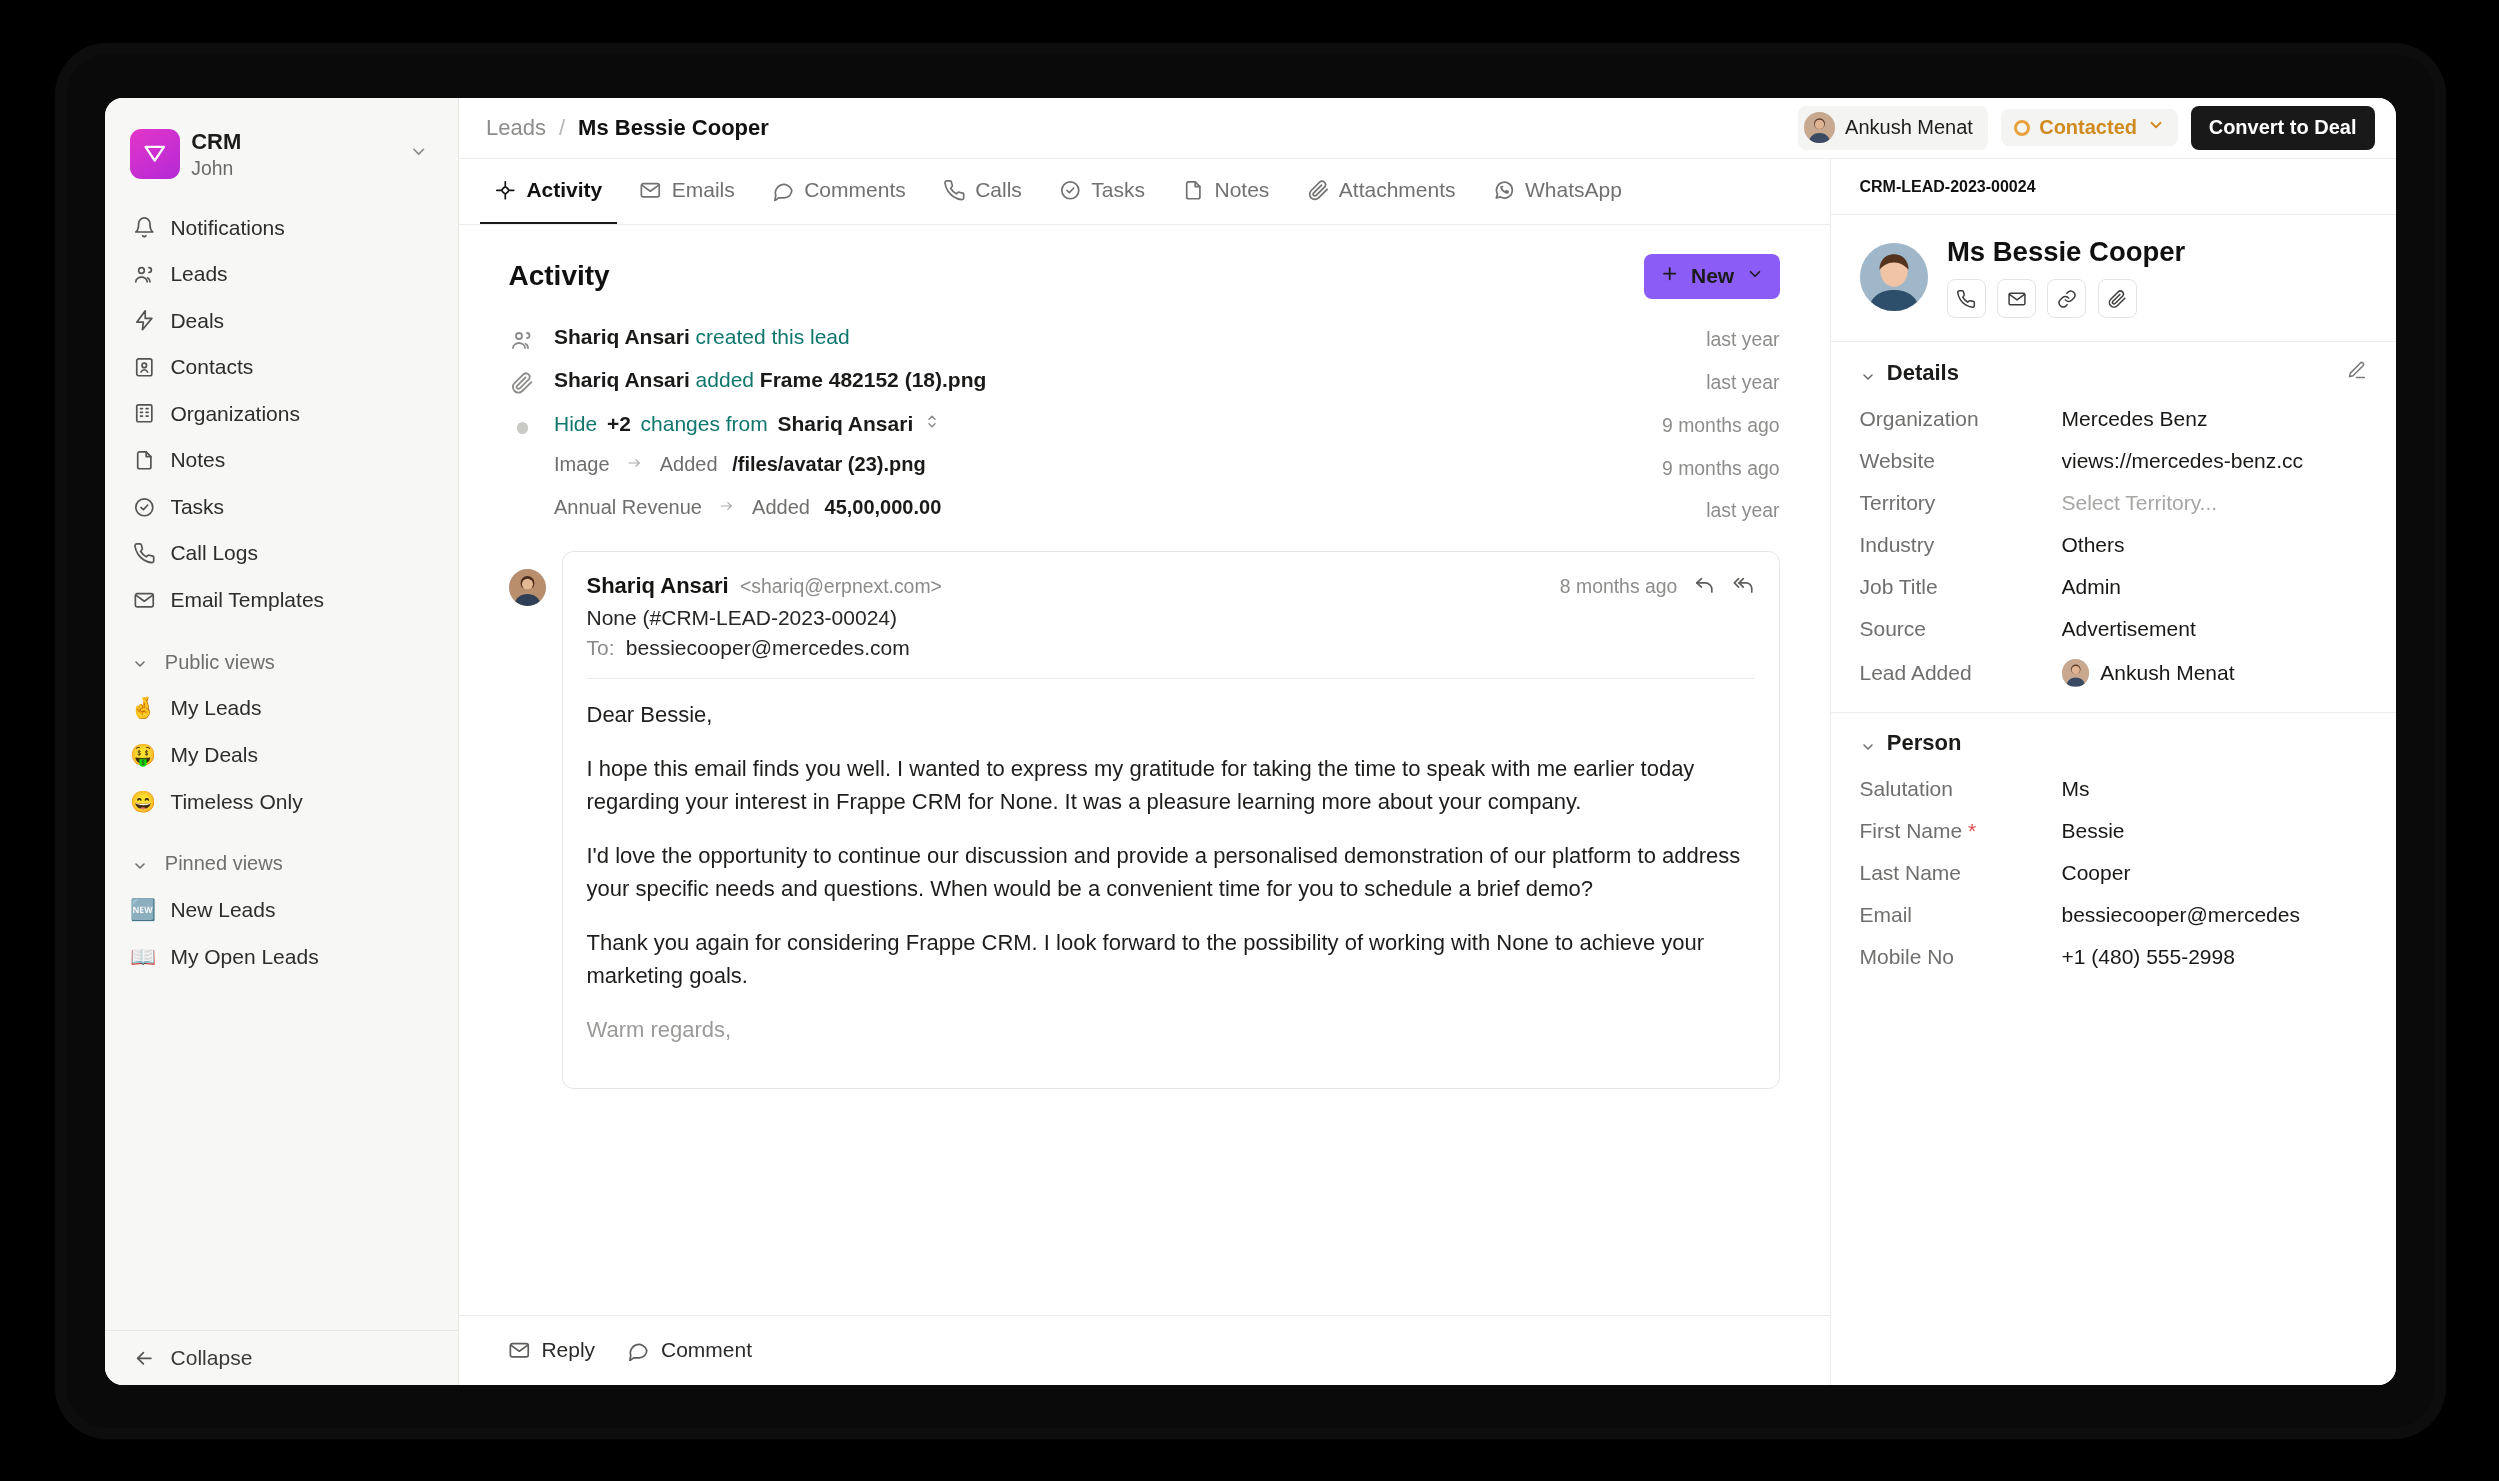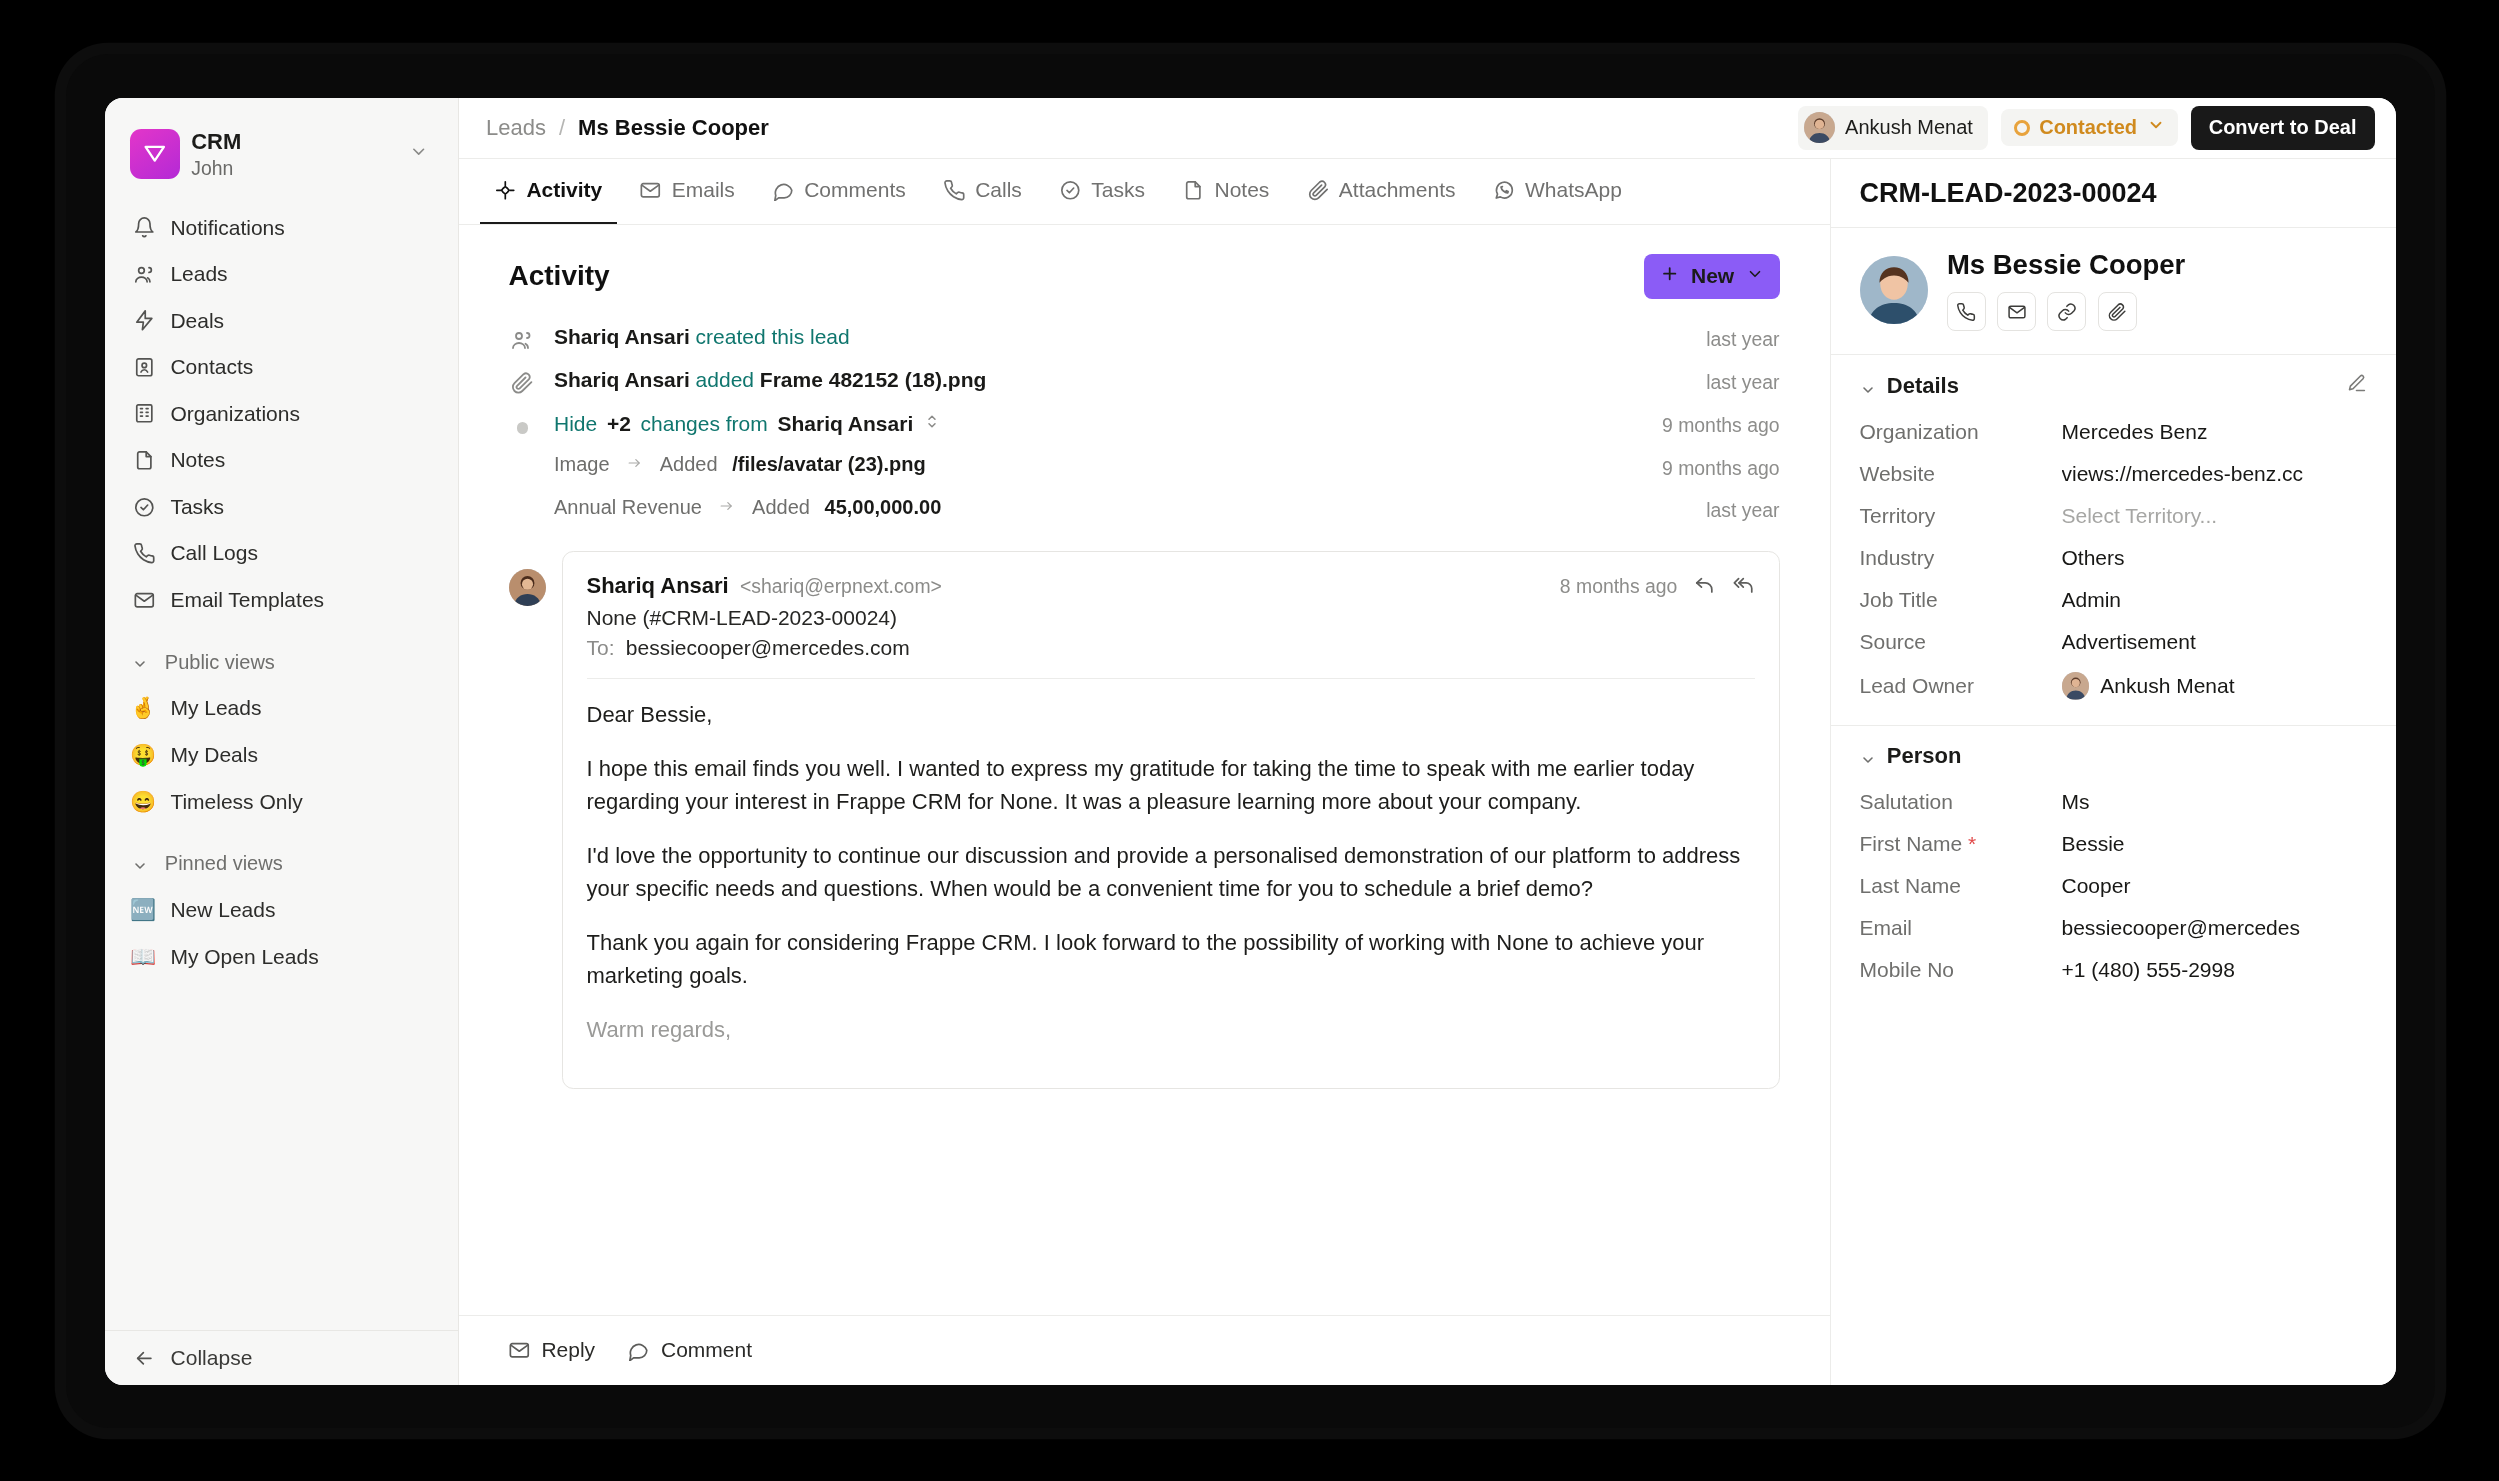--- a/index.html
+++ b/index.html
@@ -213,21 +213,21 @@
 
   
   #rightpanel {
     width: 566px; flex: 0 0 566px;
     border-left: 0.8px solid #ececea;
     background: #fff;
     display: flex; flex-direction: column;
     overflow: hidden;
   }
   .rp-head { padding: 19.4px 29px 18px 29px; border-bottom: 0.8px solid #ececea;}
-  .rp-id { font-size: 27px; font-weight: 700; color: #111; }
+  .rp-id { font-size: 16px; font-weight: 700; color: #111; }
   .rp-person { display: flex; align-items: center; gap: 19.4px; padding: 21px 29px 22.6px 29px; border-bottom: 0.8px solid #ececea;}
   .avatar-lg { width: 68px; height: 68px; border-radius: 50%; overflow: hidden; flex: 0 0 68px; }
   .rp-name { font-size: 27.5px; font-weight: 700; color: #101010; }
   .rp-icons { display: flex; gap: 11.3px; margin-top: 11.3px; }
   .rp-icon-btn {
     width: 39px; height: 39px; border-radius: 8px;
     border: 0.8px solid #e4e3e0; background: #fff;
     display: flex; align-items: center; justify-content: center;
     cursor: pointer; color: #3c3c3a;
   }
@@ -737,21 +737,21 @@
         </div>
         <div class="rp-field">
           <div class="rp-label">Job Title</div>
           <div class="rp-val">Admin</div>
         </div>
         <div class="rp-field">
           <div class="rp-label">Source</div>
           <div class="rp-val">Advertisement</div>
         </div>
         <div class="rp-field">
-          <div class="rp-label">Lead Owner</div>
+          <div class="rp-label">Lead Added</div>
           <div class="rp-val with-avatar">
             <span class="avatar-sm" style="width:27.5px;height:27.5px;flex:0 0 27.5px;">
               <svg class="face" viewBox="0 0 40 40">
                     <rect width="40" height="40" fill="#c8a88f"></rect>
                     <circle cx="20" cy="15" r="7" fill="#5b3b2a"></circle>
                     <path d="M6 40c1-9 7-13 14-13s13 4 14 13z" fill="#3b4a63"></path>
                     <circle cx="20" cy="16" r="6" fill="#e0b493"></circle>
                   </svg>
             </span>
             <span>Ankush Menat</span>

